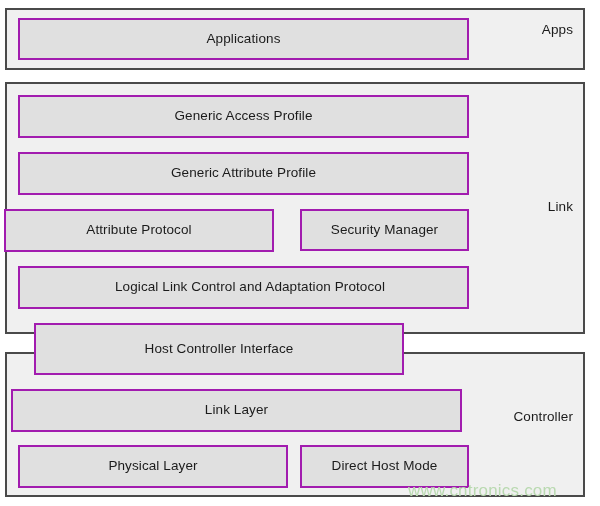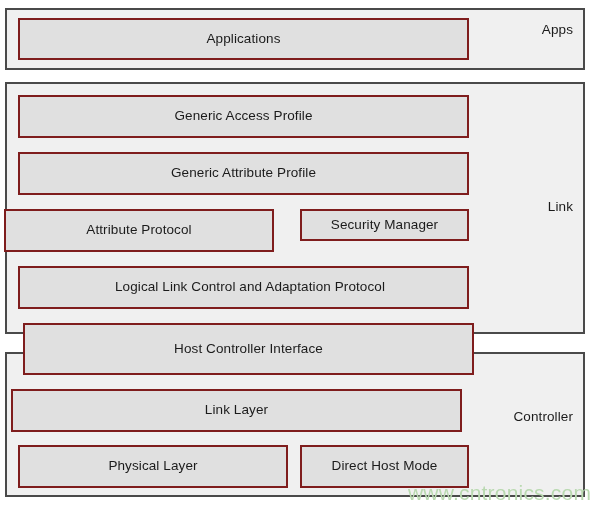--- a/index.html
+++ b/index.html
@@ -58,56 +58,56 @@
     white-space: nowrap;
   }
   .label-apps   { top: 12px; }
   .label-host   { top: 115px; }
   .label-ctrl   { top: 55px; }
 
   
   .block {
     position: absolute;
     background: #e0e0e0;
-    border: 2px solid #7f1d1d;
+    border: 2px solid #a21caf;
     box-sizing: border-box;
     display: flex;
     align-items: center;
     justify-content: center;
     color: #1b1b1b;
     font-size: 13.5px;
     letter-spacing: 0.1px;
     text-align: center;
     line-height: 1.1;
   }
 
   
   .b-applications { left: 18px; top: 18px;  width: 451px; height: 42px; }
 
   
   .b-gap          { left: 18px; top: 95px;  width: 451px; height: 43px; }
   .b-gatt         { left: 18px; top: 152px; width: 451px; height: 43px; }
   .b-att          { left: 4px; top: 209px; width: 270px; height: 43px; }
-  .b-smp          { left: 300px; top: 209px; width: 169px; height: 32px; }
+  .b-smp          { left: 300px; top: 209px; width: 169px; height: 42px; }
   .b-l2cap        { left: 18px; top: 266px; width: 451px; height: 43px; padding-left: 13px; }
 
   
-  .b-hci          { left: 23px; top: 323px; width: 451px; height: 52px; z-index: 5; }
+  .b-hci          { left: 34px; top: 323px; width: 370px; height: 52px; z-index: 5; }
 
   
   .b-ll           { left: 11px; top: 389px; width: 451px; height: 43px; }
   .b-phy          { left: 18px; top: 445px; width: 270px; height: 43px; }
   .b-dtm          { left: 300px; top: 445px; width: 169px; height: 43px; }
 
   
   .watermark {
     position: absolute;
     left: 408px;
     top: 481px;
-    font-size: 21px;
+    font-size: 17px;
     color: #b9d9b0;
     letter-spacing: 0.2px;
     white-space: nowrap;
     z-index: 9;
     pointer-events: none;
   }
 </style>
 </head>
 <body>
 

